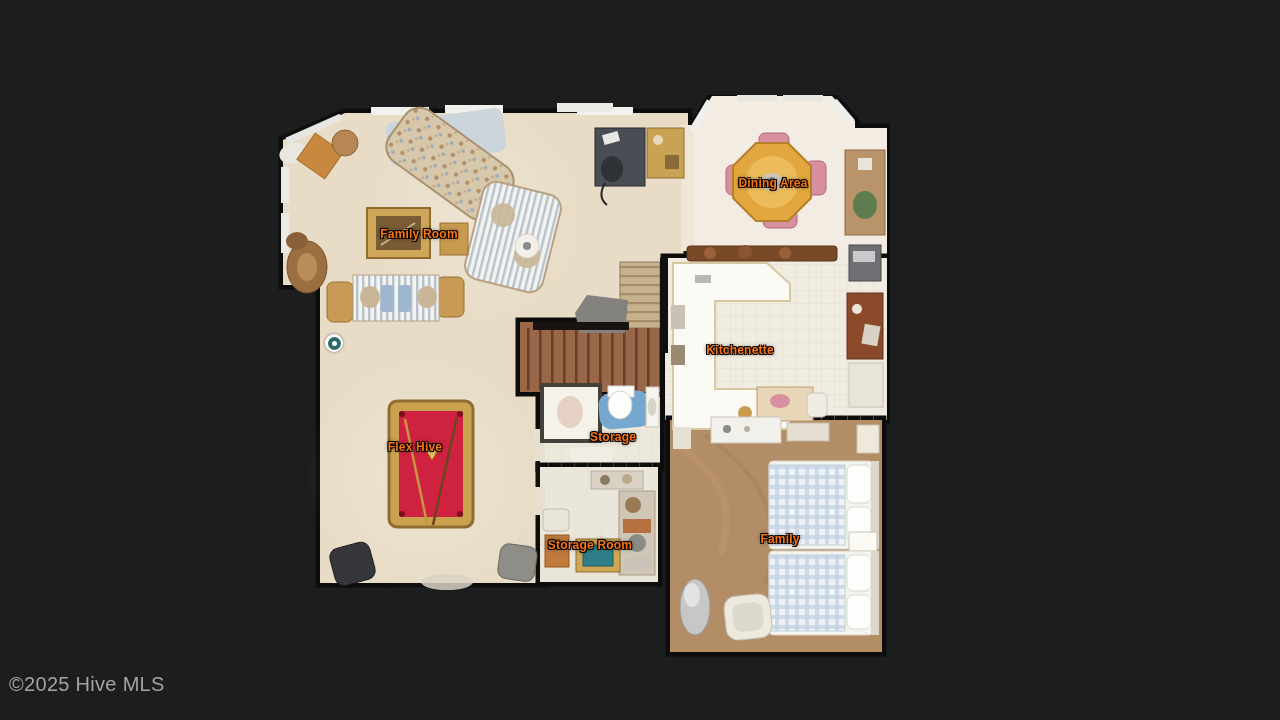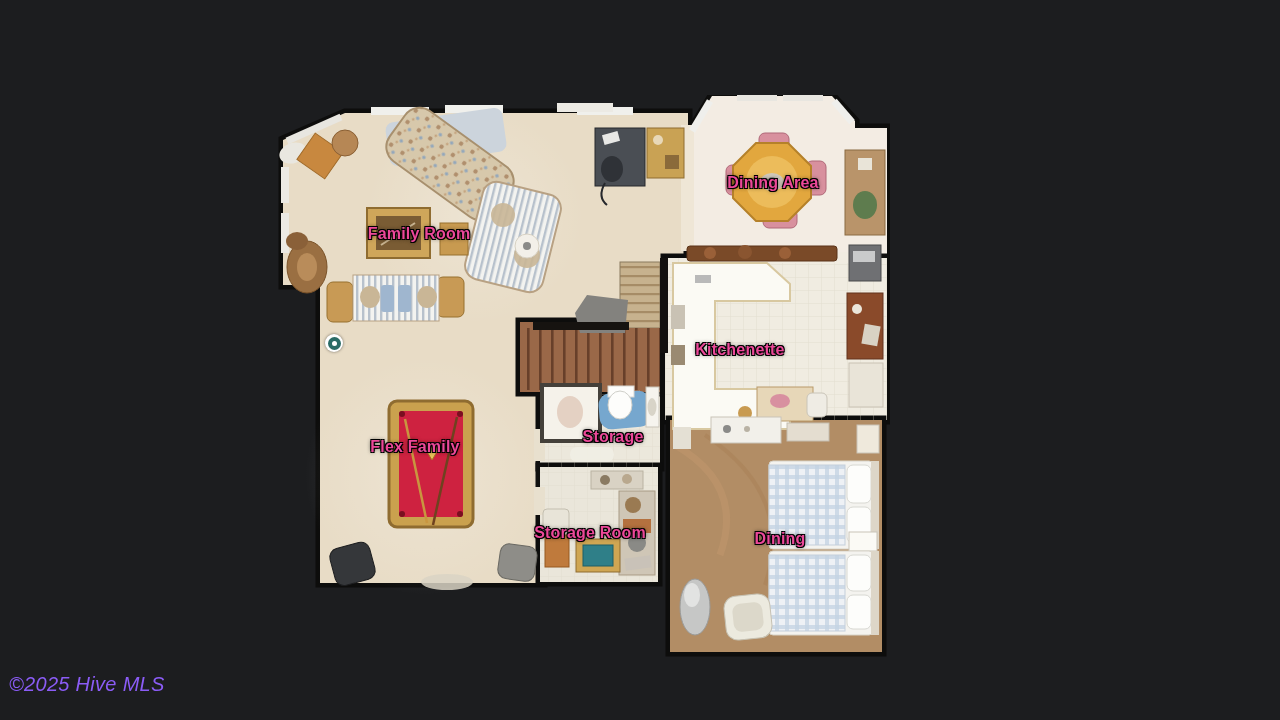--- a/index.html
+++ b/index.html
@@ -1,30 +1,30 @@
 <!DOCTYPE html>
 <html><head>
 <meta charset="utf-8">
 <style>
   html,body{margin:0;padding:0;background:#1c1d1f;width:1280px;height:720px;overflow:hidden;}
   .stage{position:relative;width:1280px;height:720px;background:#1c1d1f;font-family:"Liberation Sans",sans-serif;}
   .plan-svg{position:absolute;left:275px;top:95px;width:615px;height:562px;}
   .room{stroke:#0d0d0c;stroke-width:9;paint-order:stroke;stroke-linejoin:miter;}
   .room-label{
     position:absolute;transform:translate(-50%,-50%);
-    color:#ec4899;font-weight:700;font-size:16px;letter-spacing:.2px;white-space:nowrap;
+    color:#f97316;font-weight:700;font-size:12px;letter-spacing:.2px;white-space:nowrap;
     text-shadow:-1px -1px 0 #000,1px -1px 0 #000,-1px 1px 0 #000,1px 1px 0 #000,0 0 4px rgba(0,0,0,.85);
     z-index:5;pointer-events:none;
   }
   .marker{position:absolute;left:325px;top:334px;width:18px;height:18px;border-radius:50%;
     background:#fff;display:flex;align-items:center;justify-content:center;z-index:6;cursor:pointer;
     box-shadow:0 0 3px rgba(0,0,0,.5);}
   .marker .ring{width:13px;height:13px;border-radius:50%;background:#2a6b66;display:flex;align-items:center;justify-content:center;}
   .marker .dot{width:5px;height:5px;border-radius:50%;background:#fff;}
-  .watermark{position:absolute;left:9px;top:673px;font-size:20px;color:#8b5cf6;letter-spacing:.3px;z-index:7;font-style:italic;}
+  .watermark{position:absolute;left:9px;top:673px;font-size:20px;color:#a3a3a3;letter-spacing:.3px;z-index:7;}
 </style>
 </head>
 <body>
 
 <div class="stage">
 
   <svg class="plan-svg" viewBox="0 0 615 562" xmlns="http://www.w3.org/2000/svg">
     <defs>
       <pattern id="floral" width="14" height="14" patternUnits="userSpaceOnUse">
         <rect width="14" height="14" fill="#d7c8ab"></rect>
@@ -253,23 +253,23 @@
       <rect x="57" y="450" width="41" height="38" rx="9" fill="#35373a" stroke="#1c1d1f" transform="rotate(-15 77 469)"></rect>
       <rect x="224" y="450" width="37" height="35" rx="9" fill="#8e8d88" stroke="#6a6963" transform="rotate(8 242 467)"></rect>
       <ellipse cx="172" cy="487" rx="26" ry="8" fill="#d9d3c4" opacity=".85"></ellipse>
     </g>
   </svg>
 
   <div class="room-label" style="left:419px;top:234px">Family Room</div>
   <div class="room-label" style="left:773px;top:183px">Dining Area</div>
   <div class="room-label" style="left:740px;top:350px">Kitchenette</div>
   <div class="room-label" style="left:613px;top:437px">Storage</div>
-  <div class="room-label" style="left:415px;top:447px">Flex Family</div>
-  <div class="room-label" style="left:590px;top:533px">Storage Room</div>
-  <div class="room-label" style="left:780px;top:539px">Dining</div>
+  <div class="room-label" style="left:415px;top:447px">Flex Hive</div>
+  <div class="room-label" style="left:590px;top:545px">Storage Room</div>
+  <div class="room-label" style="left:780px;top:539px">Family</div>
 
   <div class="marker">
     <span class="ring">
       <span class="dot"></span>
     </span>
   </div>
 
   <div class="watermark">©2025 Hive MLS</div>
 </div>
 

